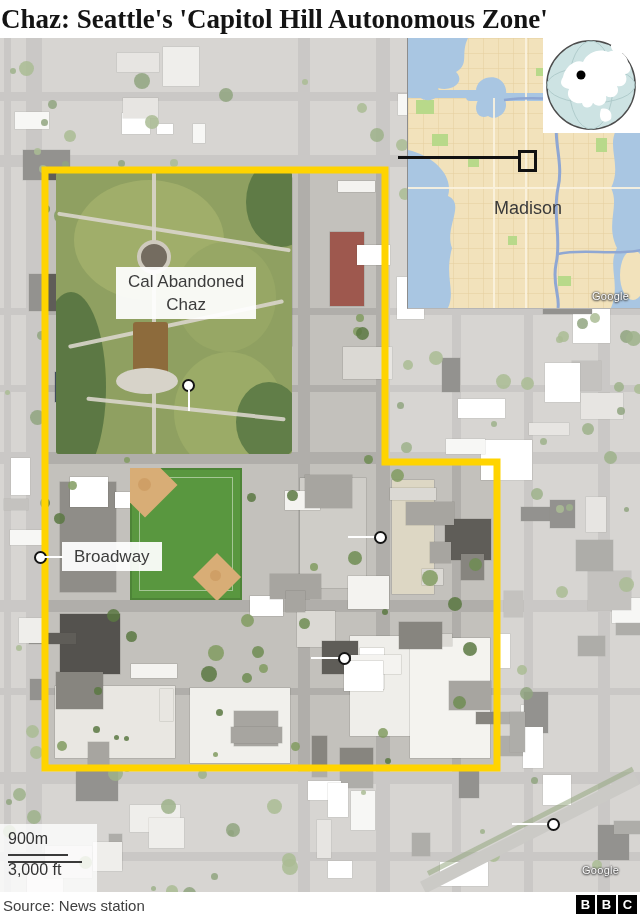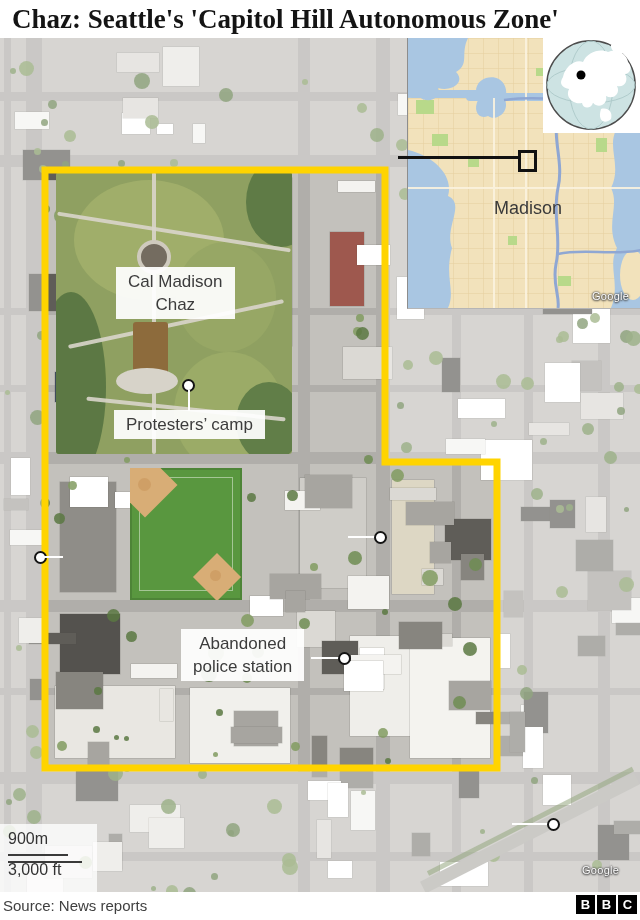--- a/index.html
+++ b/index.html
@@ -1,20 +1,20 @@
 <!DOCTYPE html>
 <html><head>
 <meta charset="utf-8">
 <style>
   html,body{margin:0;padding:0;background:#fff;}
   .page{position:relative;width:640px;height:920px;overflow:hidden;background:#fff;
         font-family:"Liberation Sans",sans-serif;}
   
   .title{position:absolute;left:0;top:0;width:640px;height:38px;background:#fff;}
-  .title h1{margin:0;padding:2px 2px 0 12px;font-family:"Liberation Serif",serif;
+  .title h1{margin:0;padding:2px 2px 0 1px;font-family:"Liberation Serif",serif;
             font-weight:700;font-size:27px;line-height:34px;color:#141414;white-space:nowrap;}
   
   .map{position:absolute;left:0;top:38px;width:640px;height:854px;overflow:hidden;background:#c3c1bc;}
   .map *{position:absolute;}
   
   .park{left:56px;top:134px;width:236px;height:282px;background:#8fa061;border-radius:3px;overflow:hidden;}
   .blob{border-radius:50%;}
   .fountain{left:81px;top:68px;width:26px;height:26px;border-radius:50%;background:#746c60;border:4px solid #cfcabe;}
   .reservoir{left:77px;top:150px;width:35px;height:66px;background:#8d6b3c;border-radius:3px;}
   .amphi{left:60px;top:196px;width:62px;height:26px;background:#d7d3c9;border-radius:50%;}
@@ -381,40 +381,36 @@
 
     <div class="madison" style="left:423px;top:843px;width:240px;height:13px;transform:rotate(-27deg);transform-origin:left center;"></div>
     <div class="madgreen" style="left:428px;top:833px;width:230px;height:5px;transform:rotate(-27deg);transform-origin:left center;"></div>
 
     <svg class="ovl" width="640" height="854" viewBox="0 0 640 854">
       <path d="M0 0H640V854H0Z M45 132H385V424H497V730H45Z" fill="#ffffff" opacity="0.33" fill-rule="evenodd"></path>
       <path d="M45 132H385V424H497V730H45Z" fill="none" stroke="#ffd400" stroke-width="7" id="zone-boundary"></path>
     </svg>
 
     <div class="lbl" style="left:116px;top:229px;">
-      <span>Cal Madison</span>
+      <span>Cal Abandoned</span>
       <span>Chaz</span>
     </div>
 
     <div class="dot" style="left:182px;top:341px;"></div>
     <div class="clinev" style="left:188px;top:352px;height:21px;"></div>
-    <div class="lbl" style="left:114px;top:372px;">
-      <span>Protesters’ camp</span>
-    </div>
 
     <div class="dot" style="left:34px;top:513px;"></div>
     <div class="cline" style="left:43px;top:518px;width:20px;"></div>
+    <div class="lbl" style="left:62px;top:504px;">
+      <span>Broadway</span>
+    </div>
 
     <div class="cline" style="left:348px;top:498px;width:27px;"></div>
     <div class="dot" style="left:374px;top:493px;"></div>
 
-    <div class="lbl" style="left:181px;top:591px;">
-      <span>Abandoned</span>
-      <span>police station</span>
-    </div>
     <div class="cline" style="left:311px;top:619px;width:28px;"></div>
     <div class="dot" style="left:338px;top:614px;"></div>
 
     <div class="cline" style="left:512px;top:785px;width:36px;"></div>
     <div class="dot" style="left:547px;top:780px;"></div>
 
     <div class="inset">
       <svg width="233" height="270" viewBox="0 0 233 270">
         <defs>
           <pattern id="grid" width="15" height="15" patternUnits="userSpaceOnUse">
@@ -473,21 +469,21 @@
       <span class="txt">900m</span>
       <div class="sline" style="top:30px;width:60px;"></div>
       <div class="sline" style="top:37px;width:74px;"></div>
       <span class="txt" style="margin-top:13px;">3,000 ft</span>
     </div>
 
     <div class="gattr" style="left:582px;top:826px;">Google</div>
   </div>
 
   <div class="footer">
-    <span class="src">Source: News reports</span>
+    <span class="src">Source: News station</span>
     <div class="bbc">
       <b>B</b>
       <b>B</b>
       <b>C</b>
     </div>
   </div>
 
 </div>
 
 </body></html>

